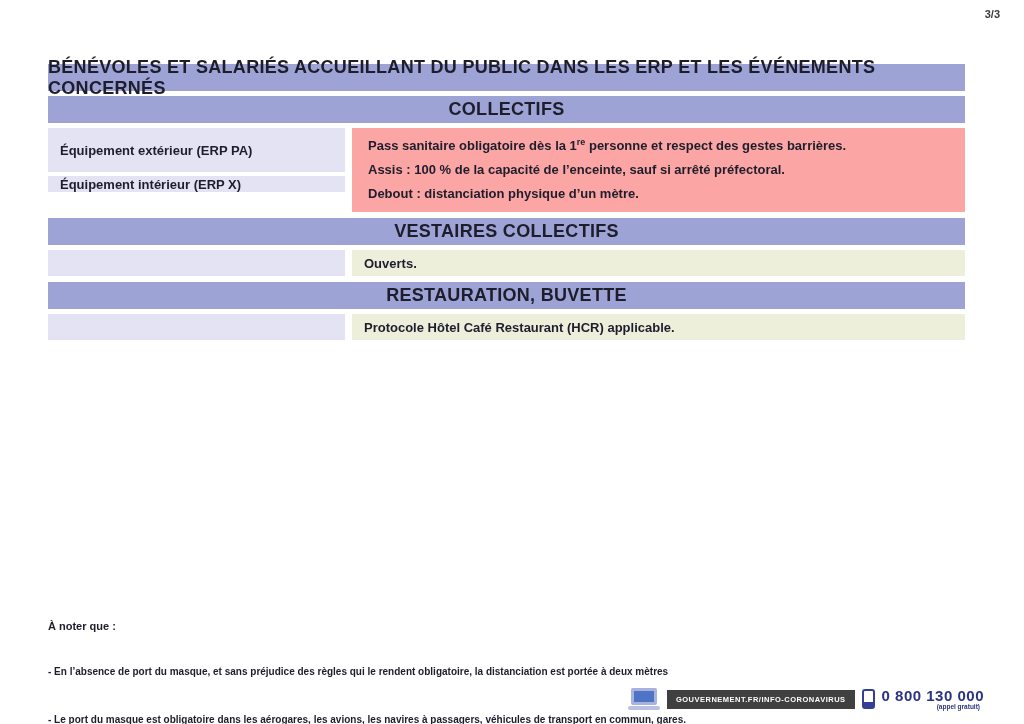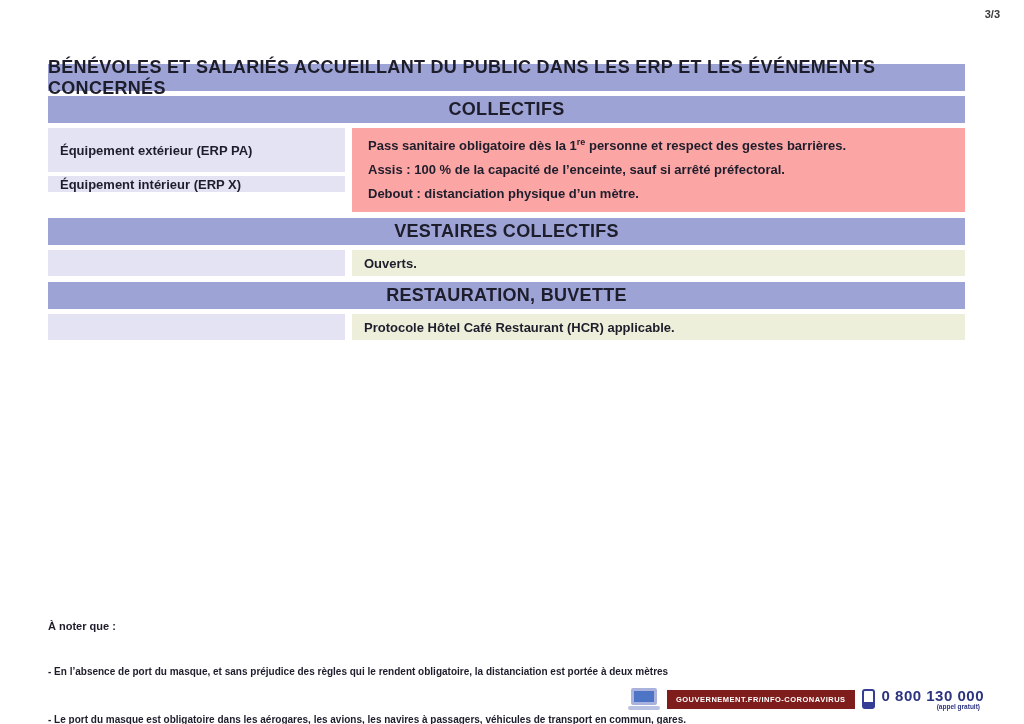--- a/index.html
+++ b/index.html
@@ -31,21 +31,21 @@
   .row4 .cell { min-height:28px; }
 
   .notes { position:absolute; left:48px; top:620px; width:760px; font-weight:bold; color:#1d1d2b; }
   .notes .notes-title { font-size:11px; margin-bottom:5px; }
   .notes .note-line { font-size:10px; line-height:16px;margin-top:32px; }
 
   .footer { position:absolute; right:40px; bottom:14px; display:flex; align-items:center; gap:7px; }
   .laptop-icon { width:32px; height:22px; position:relative; }
   .laptop-screen { position:absolute; left:3px; top:0; width:26px; height:17px; background:#4d74c5; border:3px solid #a9b2dd; border-radius:2px; }
   .laptop-base { position:absolute; left:0; bottom:0; width:32px; height:4px; background:#b9c2e2; border-radius:2px; }
-  .gov-pill { background:#7f1d1d; color:#ffffff; font-weight:bold; font-size:7.5px; letter-spacing:0.5px;
+  .gov-pill { background:#404040; color:#ffffff; font-weight:bold; font-size:7.5px; letter-spacing:0.5px;
     padding:5px 9px; display:flex; align-items:center; }
   .phone-icon { width:13px; height:20px; border:2px solid #353e94; border-radius:3px; background:#ffffff; position:relative; }
   .phone-icon::after { content:""; position:absolute; left:0; bottom:0; width:100%; height:5px; background:#353e94; }
   .phone-block { display:flex; flex-direction:column; align-items:flex-end; }
   .phone-number { font-weight:bold; font-size:15px; color:#2c3480; letter-spacing:0.5px; line-height:15px; }
   .phone-note { font-size:6.5px; font-weight:bold; color:#2c3480; margin-right:4px; }
 </style>
 </head>
 <body>
 

